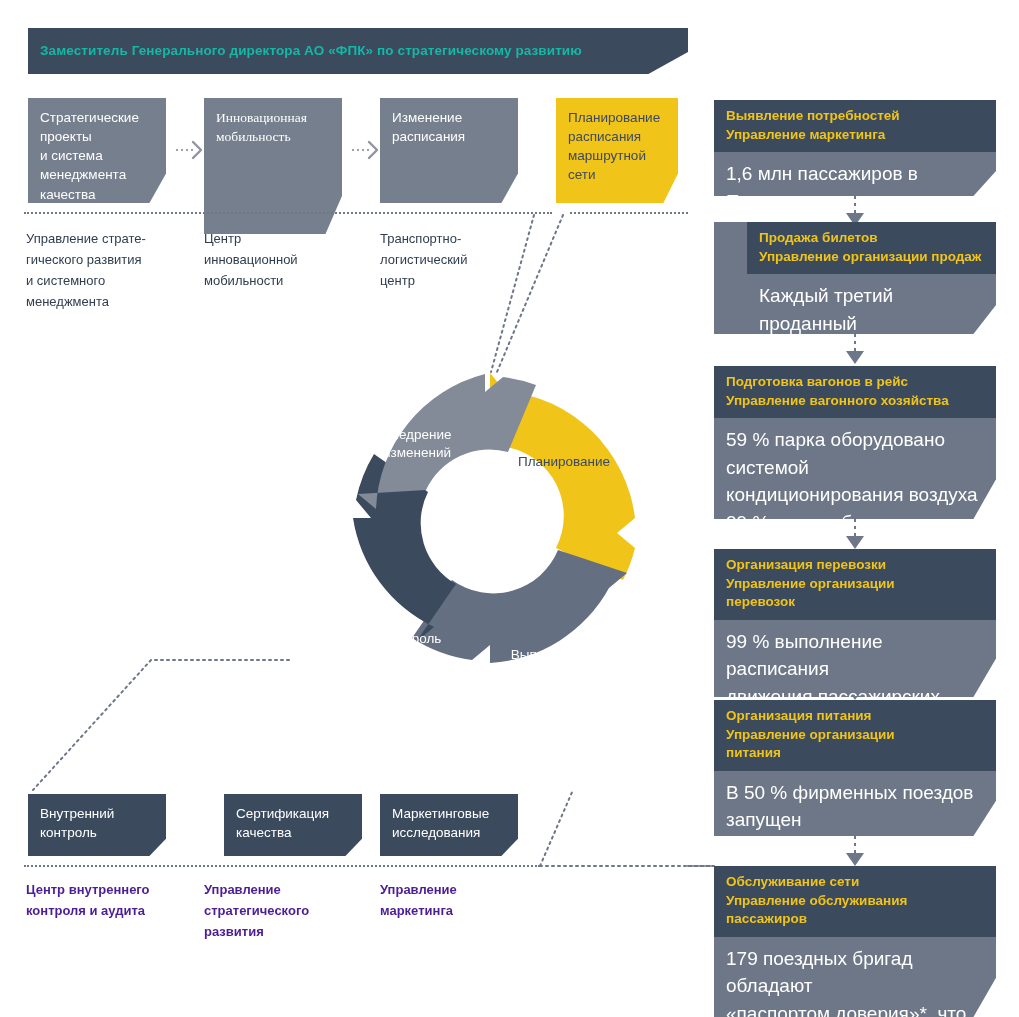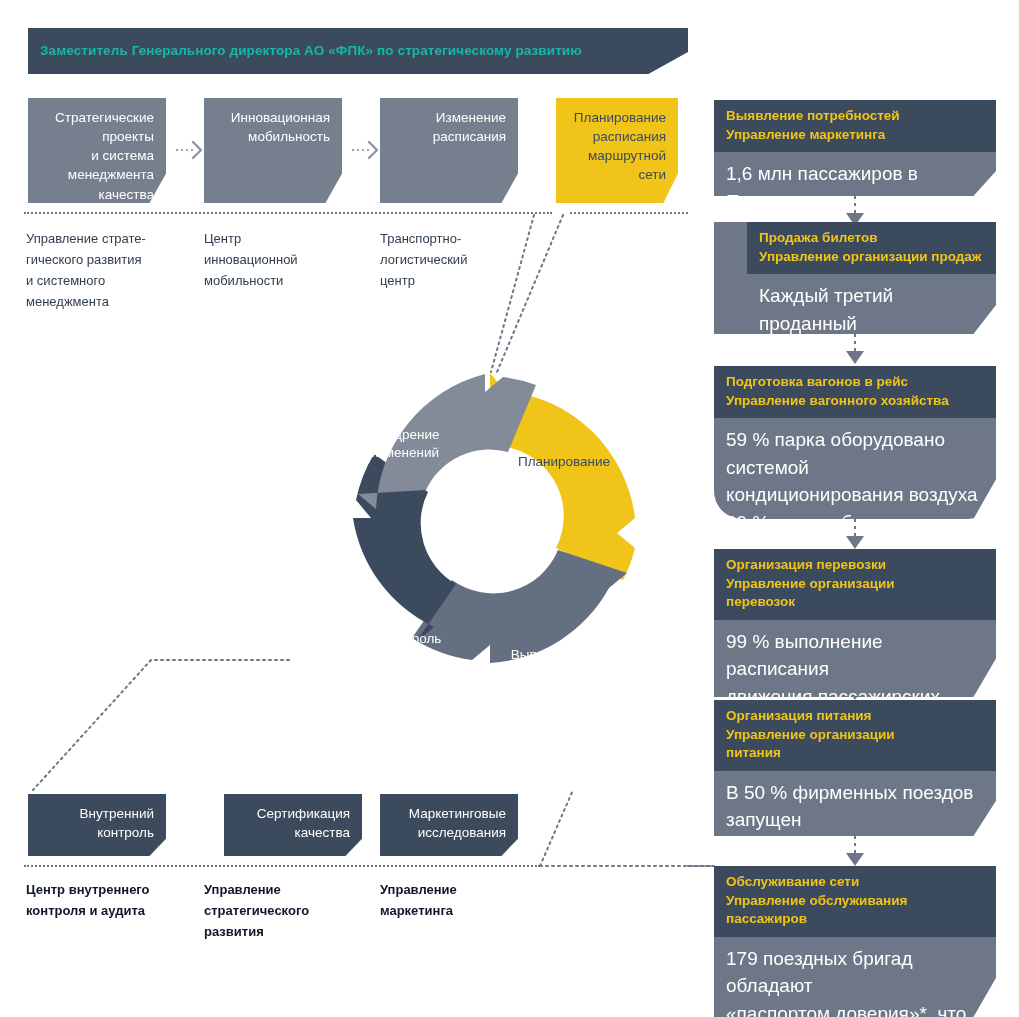--- a/index.html
+++ b/index.html
@@ -24,33 +24,33 @@
 
   
   .nbox{
     position:absolute;
     -webkit-clip-path:polygon(0 0,100% 0,100% 72%,88% 100%,0 100%);
     clip-path:polygon(0 0,100% 0,100% 72%,88% 100%,0 100%);
     box-sizing:border-box;
   }
   .nbox .btext{
     display:block;padding:10px 12px 0 12px;
-    font-size:13.5px;line-height:1.42;color:#ffffff;white-space:pre-line;text-align:right;
+    font-size:13.5px;line-height:1.42;color:#ffffff;white-space:pre-line;
   }
   .nbox.grey{background:#767f8d;}
   .nbox.yellow{background:#f0c419;}
   .nbox.yellow .btext{color:#3b4a5d;}
   .nbox.navy{background:#3b4a5d;}
 
   
   .caption{
     position:absolute;font-size:13px;line-height:1.62;
     color:#2f3d4e;white-space:pre-line;
   }
-  .caption.bold{font-weight:bold;color:#0f172a;}
+  .caption.bold{font-weight:bold;color:#4c1d95;}
 
   
   .dotline{
     position:absolute;height:0;
     border-top:2px dotted #6d7787;
   }
 
   
   .panel{
     position:absolute;
@@ -128,21 +128,21 @@
     </g>
   </svg>
 
   <div class="nbox grey" style="left:28px;top:98px;width:138px;height:105px;">
     <span class="btext">Стратегические
 проекты
 и система
 менеджмента
 качества</span>
   </div>
-  <div class="nbox grey" style="left:204px;top:98px;width:138px;height:105px;">
+  <div class="nbox grey" style="left:204px;top:98px;width:138px;height:136px;font-family:Liberation Serif, serif;">
     <span class="btext">Инновационная
 мобильность</span>
   </div>
   <div class="nbox grey" style="left:380px;top:98px;width:138px;height:105px;">
     <span class="btext">Изменение
 расписания</span>
   </div>
   <div class="nbox yellow" style="left:556px;top:98px;width:122px;height:105px;">
     <span class="btext">Планирование
 расписания
@@ -206,21 +206,21 @@
                L 168 84
                A 70 70 0 0 0 86 122
                Z"></path>
     </svg>
 
     <span class="seg-label dark" style="left:164px;top:85px;width:120px;">Планирование</span>
     <span class="seg-label" style="left:145px;top:278px;width:130px;">Выполнение
 мероприятий</span>
     <span class="seg-label" style="left:12px;top:262px;width:120px;">Контроль
 качества</span>
-    <span class="seg-label" style="left:0;top:58px;width:130px;">Внедрение
+    <span class="seg-label" style="left:12px;top:58px;width:130px;">Внедрение
 изменений</span>
   </div>
 
   <div class="nbox navy" style="left:28px;top:794px;width:138px;height:62px;">
     <span class="btext">Внутренний
 контроль</span>
   </div>
   <div class="nbox navy" style="left:204px;top:794px;width:138px;height:62px;margin-left:20px;">
     <span class="btext">Сертификация
 качества</span>
@@ -247,21 +247,21 @@
 «РЖД Бонус»</span>
   </div>
 
   <div class="panel" style="left:714px;top:222px;width:282px;height:112px;padding-left:33px;">
     <span class="phead">Продажа билетов
 Управление организации продаж</span>
     <span class="pbody">Каждый третий проданный
 билет – электронный</span>
   </div>
 
-  <div class="panel" style="left:714px;top:366px;width:282px;height:153px;border-radius:28px;">
+  <div class="panel" style="left:714px;top:366px;width:282px;height:153px;">
     <span class="phead">Подготовка вагонов в рейс
 Управление вагонного хозяйства</span>
     <span class="pbody">59 % парка оборудовано системой
 кондиционирования воздуха
 39 % парка оборудовано
 экологически чистыми туалетами</span>
   </div>
 
   <div class="panel" style="left:714px;top:549px;width:282px;height:148px;">
     <span class="phead">Организация перевозки

